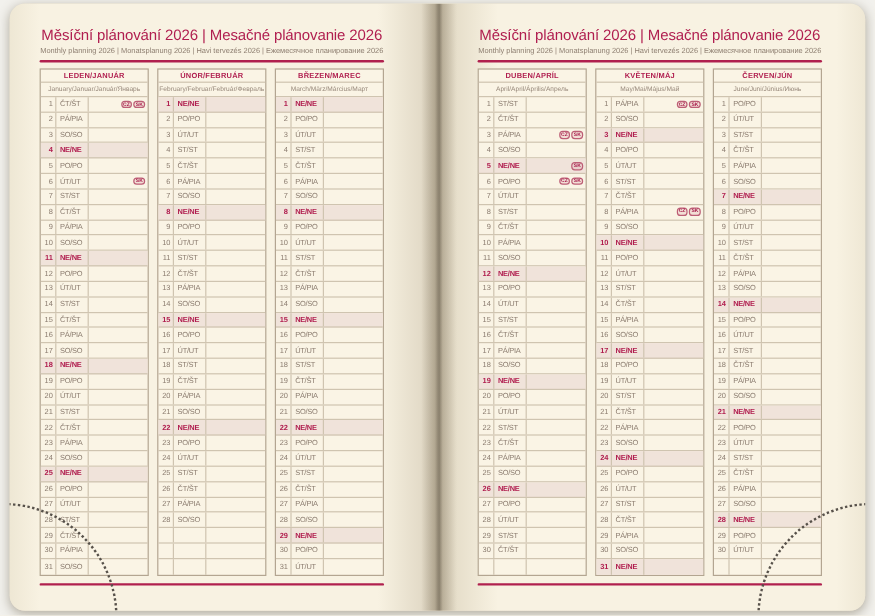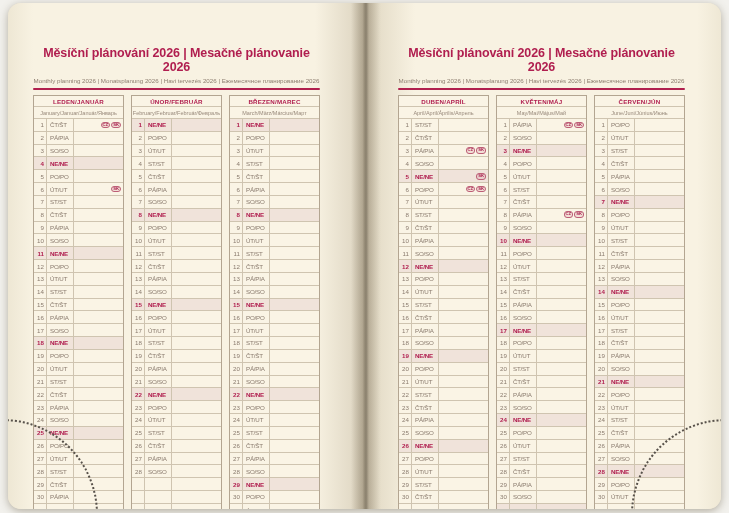--- a/index.html
+++ b/index.html
@@ -22,21 +22,21 @@
   .page.left{left:0;
     background:linear-gradient(to right,#eee7d4 0%,#f8f2e2 7%,#f8f2e2 86%,#e3dbc8 96%,#c9bfa8 100%);}
   .page.right{left:357px;
     background:linear-gradient(to left,#eee7d4 0%,#f8f2e2 7%,#f8f2e2 86%,#e6deca 96%,#cdc3ac 100%);}
   .spine{position:absolute;left:343px;top:0;width:30px;height:100%;pointer-events:none;
     background:linear-gradient(to right,rgba(80,65,45,0) 0%,rgba(80,65,45,.22) 38%,rgba(52,42,28,.45) 50%,rgba(80,65,45,.20) 60%,rgba(80,65,45,0) 100%);}
   .page-inner{position:absolute;top:0;width:287px;}
   .page.left  .page-inner{left:25px;}
   .page.right .page-inner{left:33px;}
   .page-head{text-align:center;padding-top:19px;}
-  .title{font-size:12.5px;font-weight:bold;color:var(--accent);letter-spacing:-.1px;margin-top:24px;}
+  .title{font-size:12.5px;font-weight:normal;color:var(--accent);letter-spacing:-.1px;}
   .subtitle{font-size:6.2px;color:#8d7e70;margin-top:3px;letter-spacing:0;}
   .head-rule{height:2px;background:var(--rule);margin-top:4px;border-radius:1px;}
   .months{display:flex;gap:7px;margin-top:5px;}
   .month{flex:1;border:1px solid var(--table-border);background:#faf4e5;}
   .m-head{height:11px;line-height:11px;text-align:center;font-size:6.2px;font-weight:bold;
     color:var(--accent);border-bottom:1px solid var(--grid-line);letter-spacing:.2px;}
   .m-sub{height:12px;line-height:12px;text-align:center;font-size:5.5px;color:#98897b;
     border-bottom:1px solid var(--grid-line);white-space:nowrap;overflow:hidden;}
   .row{display:flex;height:12.84px;border-bottom:1px solid var(--grid-line);
     font-size:6.2px;color:var(--day-text);align-items:stretch;}

